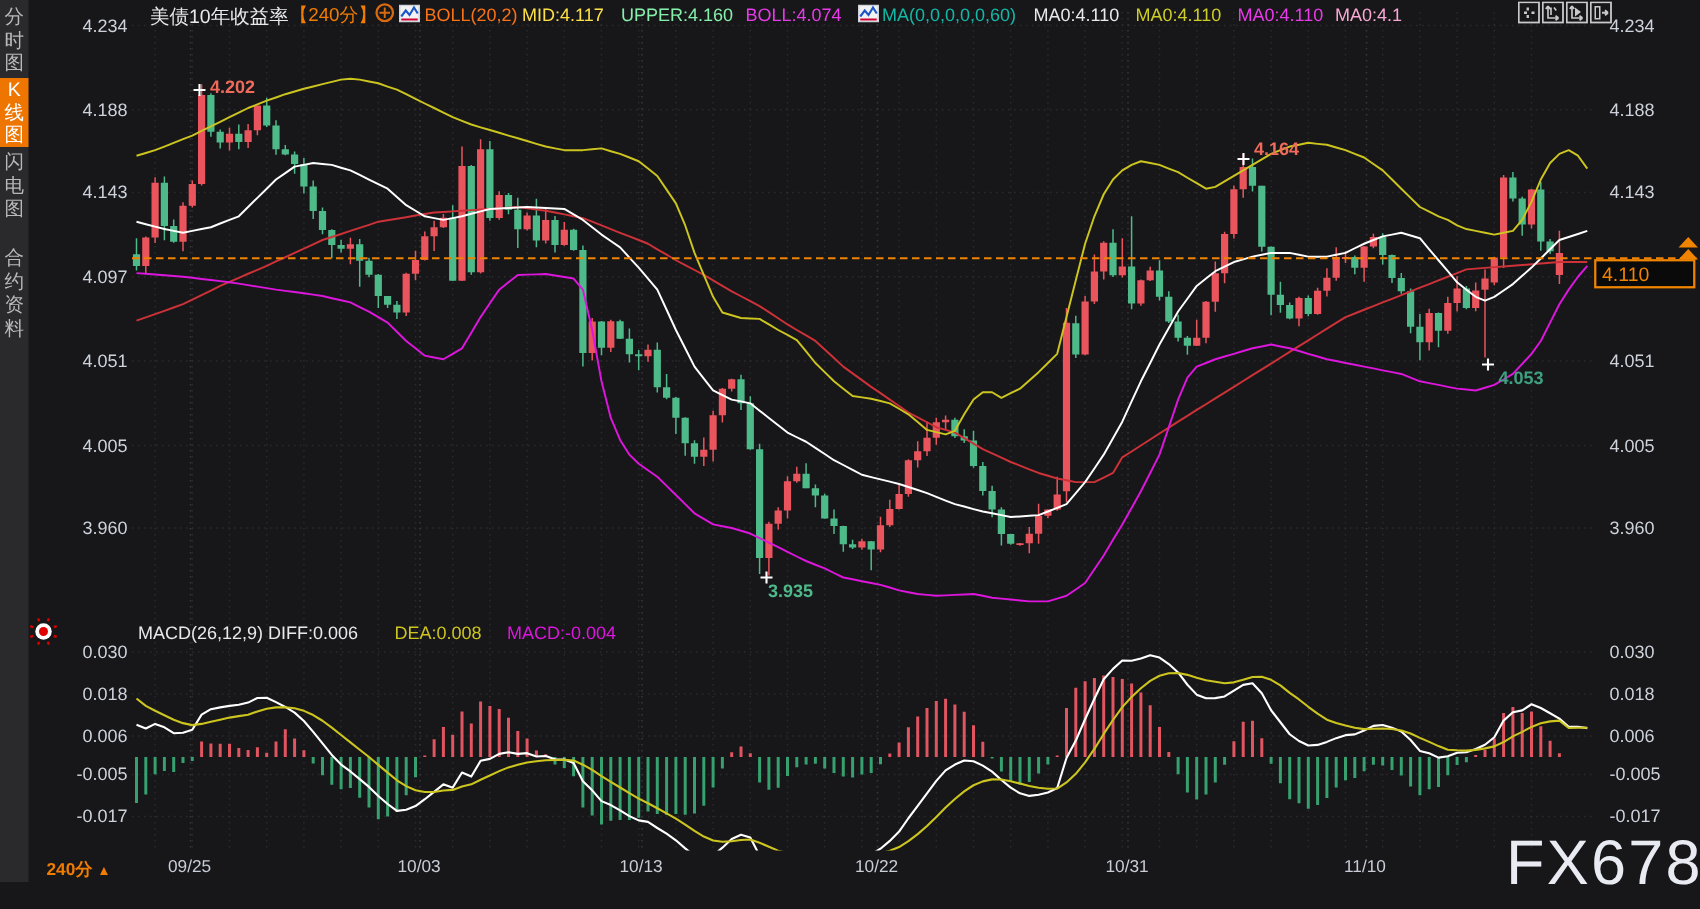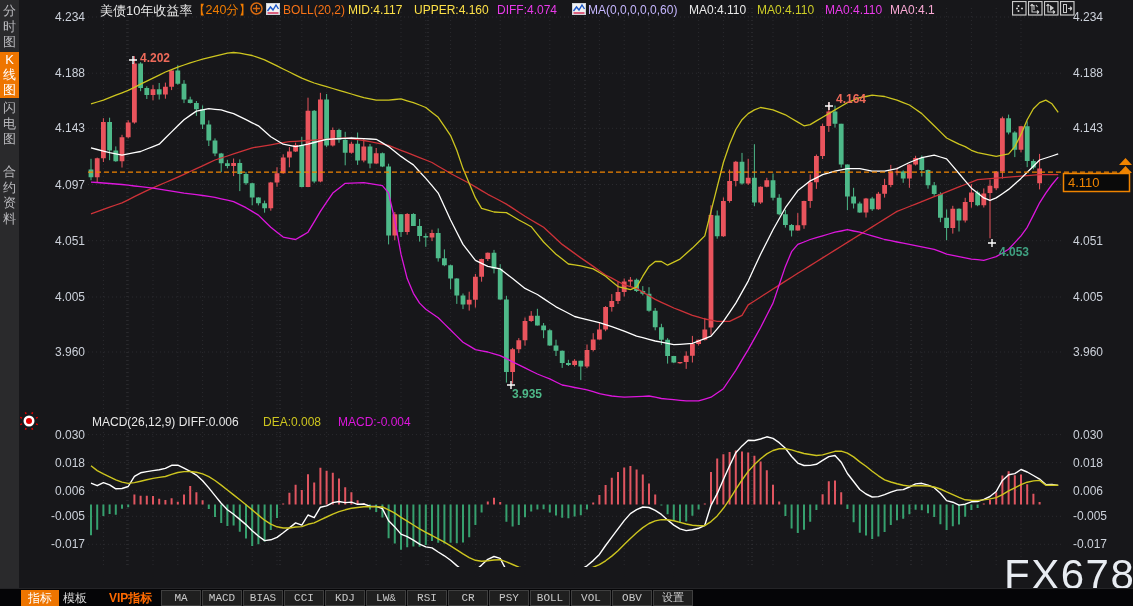--- a/index.html
+++ b/index.html
@@ -96,59 +96,50 @@
           <circle cx="6.5" cy="6.5" r="5.5" fill="none" stroke="#d86a10" stroke-width="1.5"></circle>
           <path d="M6.5 3v7M3 6.5h7" stroke="#d86a10" stroke-width="1.3"></path>
         </svg></span>
 <span style="left:254px;top:3px"><svg width="14" height="12">
           <rect x="0.5" y="0.5" width="13" height="11" fill="#f2f2f2" stroke="#cfd4da"></rect>
           <path d="M1.5 8l3-4 2.5 3 3-5 2.5 4" stroke="#1b56c8" stroke-width="1.4" fill="none"></path>
           <path d="M1.5 10h11" stroke="#c03" stroke-width="1.2"></path>
         </svg></span>
 <span style="left:271px;color:#f97316">BOLL(20,2)</span>
 <span style="left:336px;color:#fde047">MID:4.117</span>
-<span style="left:402px;color:#fde047">UPPER:4.160</span>
-<span style="left:485px;color:#e83ae8">DIFF:4.074</span>
+<span style="left:402px;color:#86efac">UPPER:4.160</span>
+<span style="left:485px;color:#e83ae8">BOLL:4.074</span>
 <span style="left:560px;top:3px"><svg width="14" height="12">
           <rect x="0.5" y="0.5" width="13" height="11" fill="#f2f2f2" stroke="#cfd4da"></rect>
           <path d="M1.5 8l3-4 2.5 3 3-5 2.5 4" stroke="#1b56c8" stroke-width="1.4" fill="none"></path>
           <path d="M1.5 10h11" stroke="#c03" stroke-width="1.2"></path>
         </svg></span>
-<span style="left:576px;color:#c4b5fd">MA(0,0,0,0,0,60)</span>
+<span style="left:576px;color:#14b8a6">MA(0,0,0,0,0,60)</span>
 <span style="left:677px;color:#e9e9e9">MA0:4.110</span>
 <span style="left:745px;color:#cdcd28">MA0:4.110</span>
 <span style="left:813px;color:#e83ae8">MA0:4.110</span>
 <span style="left:878px;color:#f9a8d4">MA0:4.1</span>
 <span style="left:1000px;top:1px"><svg width="15" height="15" style="margin-right:1px">
           <rect x="0.5" y="0.5" width="13.5" height="13.5" fill="none" stroke="#c9c9c9" stroke-width="1.2"></rect>
           <path d="M6.5 4v2M6.5 9v2M4 7.5h2M9 7.5h2" stroke="#c9c9c9" stroke-width="1.6"></path>
         </svg><svg width="15" height="15" style="margin-right:1px">
           <rect x="0.5" y="0.5" width="13.5" height="13.5" fill="none" stroke="#c9c9c9" stroke-width="1.2"></rect>
           <path d="M4 3v8h7M4 3l-1.5 2M4 3l1.5 2M11 11l-2-1.5M11 11l-2 1.5M6 4v5M8 4l1.5 2" stroke="#c9c9c9" stroke-width="1.1" fill="none"></path>
         </svg><svg width="15" height="15" style="margin-right:1px">
           <rect x="0.5" y="0.5" width="13.5" height="13.5" fill="none" stroke="#c9c9c9" stroke-width="1.2"></rect>
           <path d="M4 3v8h7M4 3l-1.5 2M4 3l1.5 2M11 11l-2-1.5M11 11l-2 1.5" stroke="#c9c9c9" stroke-width="1.1" fill="none"></path>
           <path d="M6 4l4 3-4 3z" fill="#c9c9c9"></path>
         </svg><svg width="15" height="15" style="margin-right:1px">
           <rect x="0.5" y="0.5" width="13.5" height="13.5" fill="none" stroke="#c9c9c9" stroke-width="1.2"></rect>
           <rect x="3.5" y="3.5" width="3" height="8" fill="none" stroke="#c9c9c9"></rect>
           <path d="M8 7.5h4M12 7.5l-2-1.7M12 7.5l-2 1.7" stroke="#c9c9c9" stroke-width="1.2" fill="none"></path>
         </svg></span>
 </div>
+<div id="dates">
+<span style="left:31px;color:#f07c00;font-weight:bold">240分 <span style="position:static;font-size:9px">▲</span></span>
+<span style="left:112px">09/25</span>
+      <span style="left:265px">10/03</span>
+      <span style="left:413px">10/13</span>
+<span style="left:570px">10/22</span>
+      <span style="left:737px">10/31</span>
+      <span style="left:896px">11/10</span>
+</div>
 <div id="fx">FX678</div>
-<div id="botbar">
-<div class="btn" style="left:21px;width:38px;background:#ee7500;border-color:#ee7500;color:#fff;font-size:12px;font-family:'Liberation Sans'">指标</div>
-<div style="position:absolute;left:63px;top:1px;color:#d6d6d6;font-size:12px;line-height:16px">模板</div>
-<div style="position:absolute;left:109px;top:1px;color:#ff6a00;font-size:12px;line-height:16px;font-weight:bold">VIP指标</div>
-<div class="btn" style="left:161px;width:40px">MA</div>
-      <div class="btn" style="left:202px;width:40px">MACD</div>
-      <div class="btn" style="left:243px;width:40px">BIAS</div>
-      <div class="btn" style="left:284px;width:40px">CCI</div>
-      <div class="btn" style="left:325px;width:40px">KDJ</div>
-      <div class="btn" style="left:366px;width:40px">LW&amp;</div>
-      <div class="btn" style="left:407px;width:40px">RSI</div>
-      <div class="btn" style="left:448px;width:40px">CR</div>
-      <div class="btn" style="left:489px;width:40px">PSY</div>
-      <div class="btn" style="left:530px;width:40px">BOLL</div>
-      <div class="btn" style="left:571px;width:40px">VOL</div>
-      <div class="btn" style="left:612px;width:40px">OBV</div>
-      <div class="btn" style="left:653px;width:40px">设置</div>
-</div>
 </div>
 </body></html>

